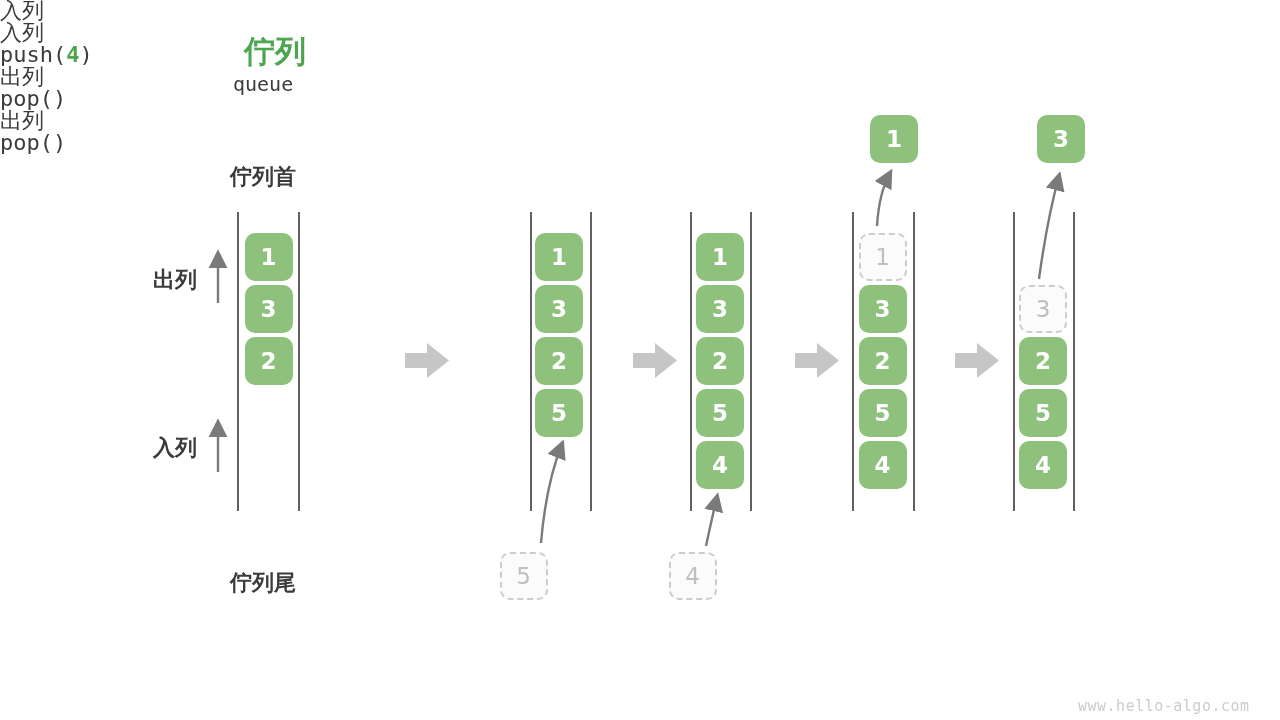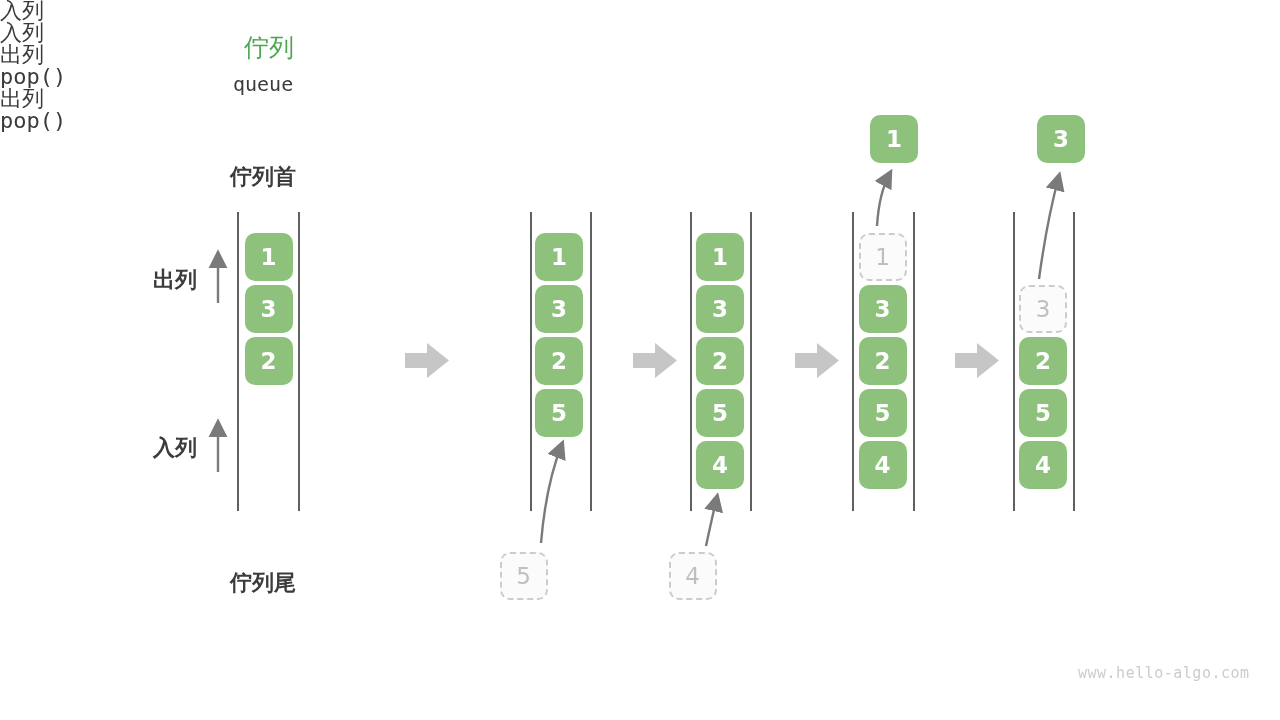--- a/index.html
+++ b/index.html
@@ -13,21 +13,21 @@
     --block-arrow:#C6C6C6;
     --watermark:#CCCCCC;
   }
   html,body{margin:0;padding:0;background:#fff;}
   #stage{
     position:relative;width:1280px;height:720px;background:#fff;overflow:hidden;
     font-family:"Liberation Sans","DejaVu Sans",sans-serif;color:var(--text-dark);
   }
   #stage *{box-sizing:border-box;}
   .abs{position:absolute;}
-  .title-zh{font-size:25px;font-weight:normal;color:var(--accent-green);}
+  .title-zh{font-size:31px;font-weight:bold;color:var(--accent-green);}
   .title-en{font-family:"DejaVu Sans Mono","Liberation Mono",monospace;font-size:20px;color:var(--text-dark);}
   .side-lbl{font-size:22px;font-weight:bold;color:var(--text-dark);}
   .op-lbl{font-size:22px;font-weight:500;color:var(--text-dark);line-height:1;}
   .op-code{font-family:"DejaVu Sans Mono","Liberation Mono",monospace;font-size:22px;color:var(--text-dark);line-height:1;}
   .op-code .arg{color:var(--accent-green);font-weight:bold;}
   .qwall{position:absolute;width:1.5px;background:var(--wall);}
   .qbox{
     position:absolute;width:48px;height:48px;border-radius:10px;
     background:var(--box-green);color:#fff;
     font-family:"DejaVu Sans","Liberation Sans",sans-serif;
@@ -74,21 +74,21 @@
   </svg>
 
   <div class="abs title-zh" style="left:244px;top:31px;">佇列</div>
   <div class="abs title-en" style="left:233px;top:72px;">queue</div>
 
   <div class="abs side-lbl" style="left:230px;top:162px;">佇列首</div>
   <div class="abs side-lbl" style="left:230px;top:568px;">佇列尾</div>
   <div class="abs side-lbl" style="left:153px;top:265px;">出列</div>
   <div class="abs side-lbl" style="left:153px;top:433px;">入列</div>
 
-  <div class="abs watermark" style="left:1078px;top:664px;">www.hello-algo.com</div>
+  <div class="abs watermark" style="left:1078px;top:697px;">www.hello-algo.com</div>
 
   <div id="dynamic">
       <div class="qwall" style="left: 237px; top: 212px; height: 299px;"></div>
       <div class="qwall" style="left: 298px; top: 212px; height: 299px;"></div>
       <div class="qbox" style="left: 244.5px; top: 233px;">1</div>
       <div class="qbox" style="left: 244.5px; top: 285px;">3</div>
       <div class="qbox" style="left: 244.5px; top: 337px;">2</div>
       <div class="qwall" style="left: 530px; top: 212px; height: 299px;"></div>
       <div class="qwall" style="left: 590px; top: 212px; height: 299px;"></div>
       <div class="qbox" style="left: 535px; top: 233px;">1</div>
@@ -112,20 +112,21 @@
       <div class="qwall" style="left: 1013px; top: 212px; height: 299px;"></div>
       <div class="qwall" style="left: 1073px; top: 212px; height: 299px;"></div>
       <div class="qbox ghost" style="left: 1019px; top: 285px;">3</div>
       <div class="qbox" style="left: 1019px; top: 337px;">2</div>
       <div class="qbox" style="left: 1019px; top: 389px;">5</div>
       <div class="qbox" style="left: 1019px; top: 441px;">4</div>
       <div class="qbox ghost" style="left: 499.5px; top: 552px;">5</div>
       <div class="op-lbl" style="left: 513px; top: 620px;">入列</div>
       <div class="qbox ghost" style="left: 668.5px; top: 552px;">4</div>
       <div class="op-lbl" style="left: 683px; top: 620px;">入列</div>
+      <div class="op-code" style="left: 683px; top: 657px;"><span>push(</span><span class="arg">4</span><span>)</span></div>
       <div class="op-lbl" style="left: 865px; top: 28px;">出列</div>
       <div class="op-code" style="left: 865px; top: 66px;">pop()</div>
       <div class="qbox" style="left: 870px; top: 115px;">1</div>
       <div class="op-lbl" style="left: 1025px; top: 28px;">出列</div>
       <div class="op-code" style="left: 1025px; top: 66px;">pop()</div>
       <div class="qbox" style="left: 1037px; top: 115px;">3</div>
     </div>
 </div>
 
 </body></html>

